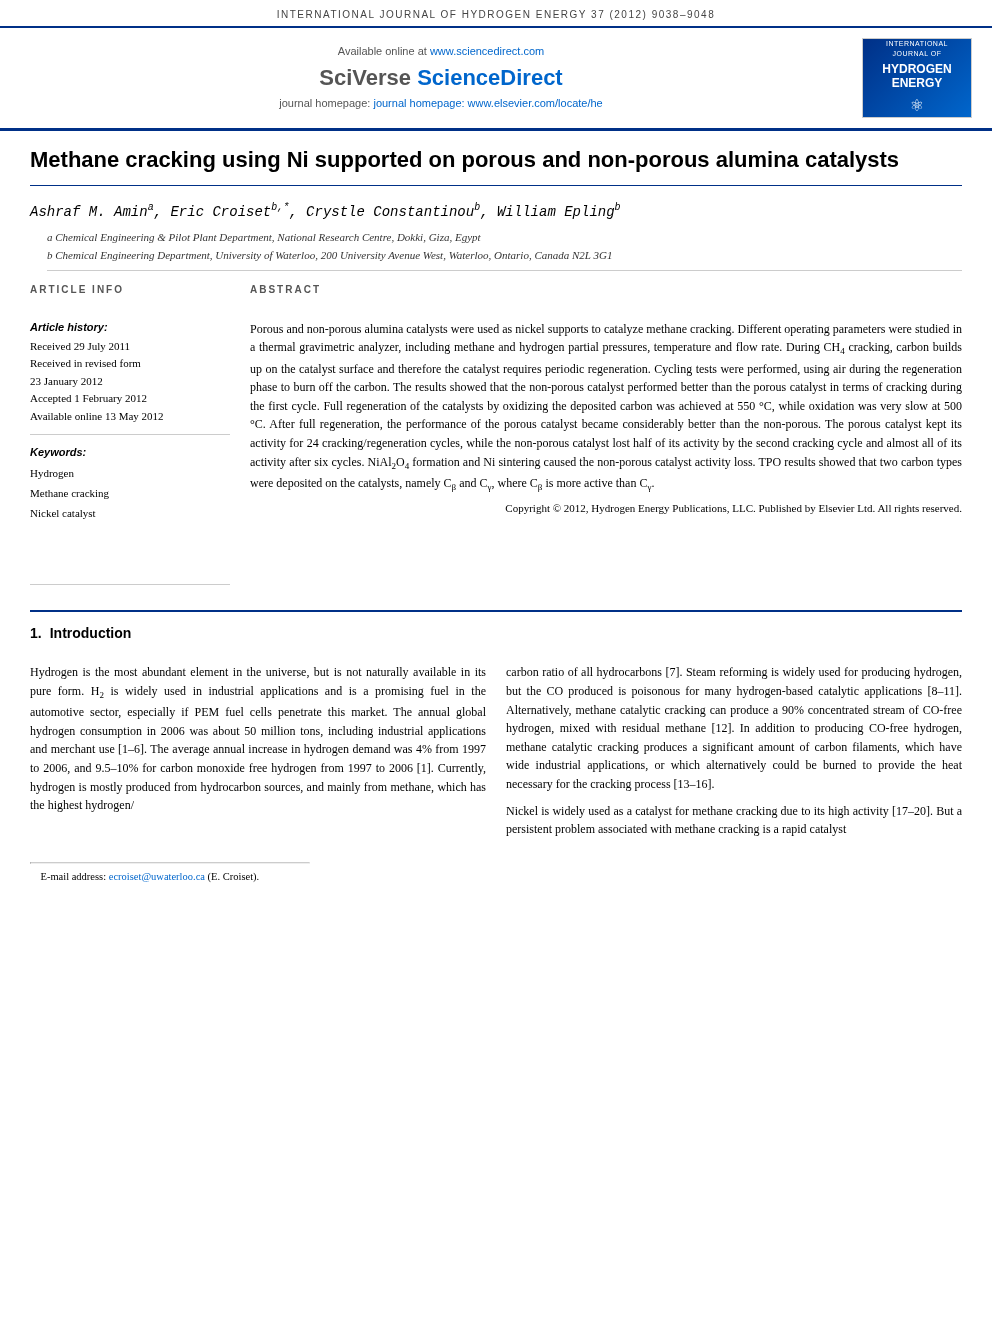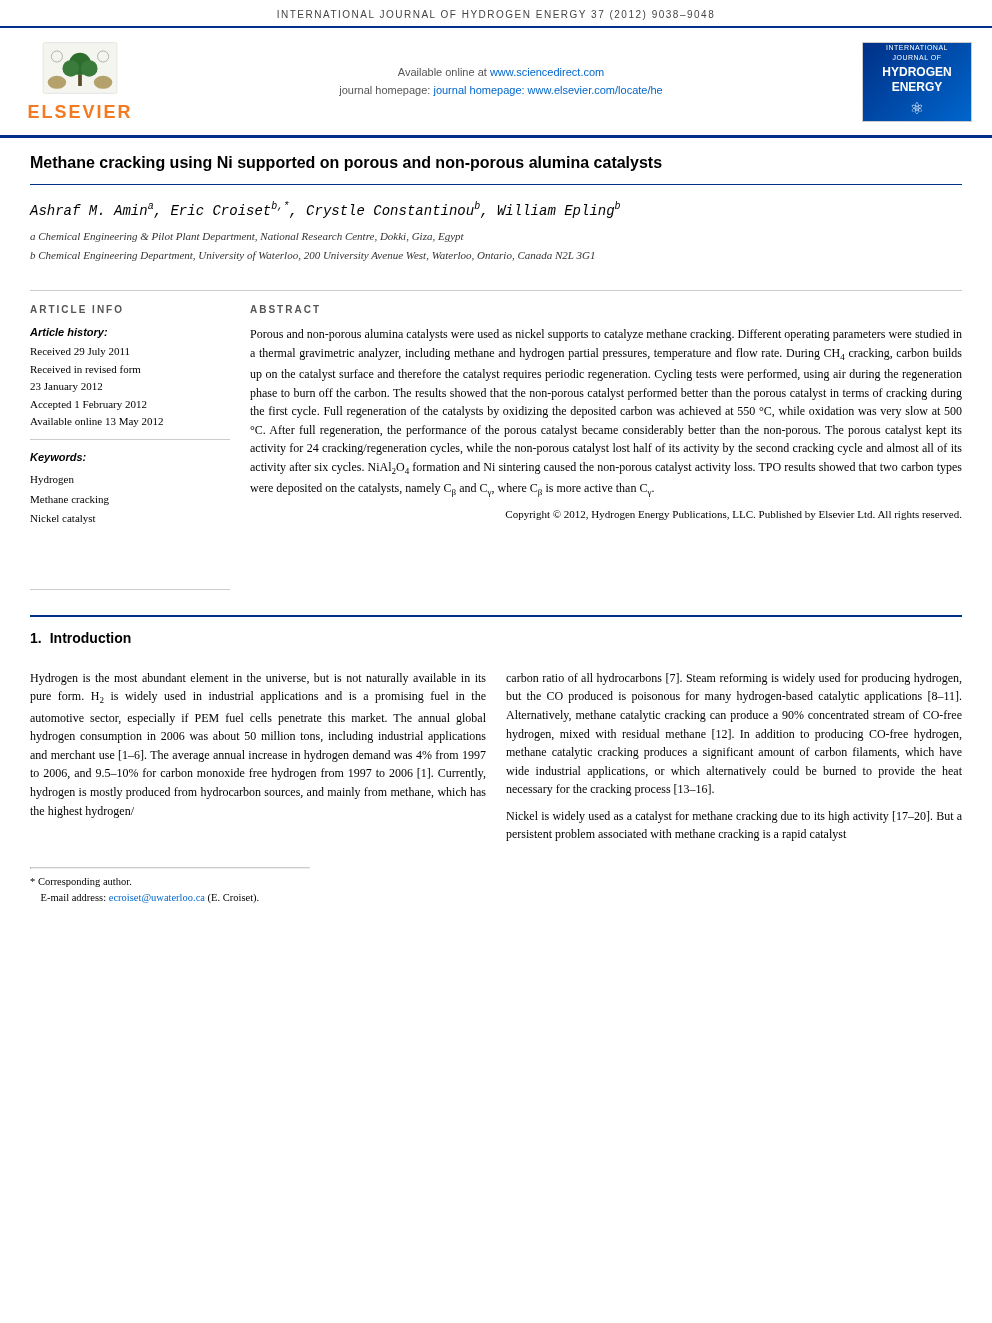--- a/index.html
+++ b/index.html
@@ -106,21 +106,21 @@
       line-height: 1.2;
     }
 
     
     .main-content {
       padding: 15px 30px 20px;
     }
 
     
     .article-title {
-      font-size: 16px;
+      font-size: 22px;
       font-weight: bold;
       color: #000;
       line-height: 1.3;
       margin-bottom: 15px;
       font-family: Arial, sans-serif;
       border-bottom: 1px solid #003087;
       padding-bottom: 10px;
     }
 
     
@@ -140,21 +140,22 @@
     .affiliation {
       font-size: 11px;
       font-style: italic;
       color: #333;
       margin-bottom: 3px;
     }
 
     .affiliation-block {
       margin-bottom: 12px;
       border-bottom: 1px solid #ccc;
-      padding-bottom: 24px;
+      padding-bottom: 3px;
+      margin-left: 17px;
     }
 
     
     .two-col {
       display: flex;
       gap: 20px;
       margin-top: 12px;
     }
 
     .left-col {
@@ -167,21 +168,21 @@
     }
 
     
     .section-header {
       font-size: 10px;
       font-weight: bold;
       letter-spacing: 2px;
       text-transform: uppercase;
       color: #555;
       font-family: Arial, sans-serif;
-      margin-bottom: 8px;
+      margin-bottom: 23px;
     }
 
     .info-label {
       font-size: 11px;
       font-weight: bold;
       font-style: italic;
       font-family: Arial, sans-serif;
       margin-bottom: 4px;
       color: #000;
     }
@@ -284,43 +285,27 @@
   </style>
 </head>
 <body>
 
 <div class="journal-header">
   <span>INTERNATIONAL JOURNAL OF HYDROGEN ENERGY 37 (2012) 9038–9048</span>
 </div>
 
 <div class="publisher-banner">
 
-  <div class="elsevier-logo">
-    <svg class="elsevier-tree" viewBox="0 0 90 65" xmlns="http://www.w3.org/2000/svg">
-
-      <rect x="5" y="5" width="80" height="55" rx="2" fill="#f5f5f0" stroke="#ccc" stroke-width="0.5"></rect>
-
-      <rect x="43" y="40" width="4" height="12" fill="#5a4a2a"></rect>
-
-      <circle cx="45" cy="28" r="12" fill="#2d6e2d"></circle>
-      <circle cx="35" cy="33" r="9" fill="#3a7a3a"></circle>
-      <circle cx="55" cy="33" r="9" fill="#3a7a3a"></circle>
-
-      <ellipse cx="20" cy="48" rx="10" ry="7" fill="#8B6914" opacity="0.6"></ellipse>
-      <ellipse cx="70" cy="48" rx="10" ry="7" fill="#8B6914" opacity="0.6"></ellipse>
-
-      <circle cx="20" cy="20" r="6" fill="none" stroke="#666" stroke-width="0.5"></circle>
-      <circle cx="70" cy="20" r="6" fill="none" stroke="#666" stroke-width="0.5"></circle>
-    </svg>
-    <div class="elsevier-text">ELSEVIER</div>
-  </div>
 
   <div class="banner-center">
     <div class="available-online">
       Available online at <span style="color:#0066cc;">www.sciencedirect.com</span>
+    </div>
+    <div class="sciverse-logo">
+      <span style="color:#555;">SciVerse </span><span>ScienceDirect</span>
     </div>
     <div class="journal-homepage">
       journal homepage: <span class="journal-homepage-link">journal homepage: www.elsevier.com/locate/he</span>
     </div>
   </div>
 
   <div class="hydrogen-journal-logo">
     <div class="intl">International Journal of</div>
     <div class="he-title">HYDROGEN<br>ENERGY</div>
     <div style="margin-top:4px; font-size:16px;">⚛</div>
@@ -393,21 +378,18 @@
         carbon ratio of all hydrocarbons [7]. Steam reforming is widely used for producing hydrogen, but the CO produced is poisonous for many hydrogen-based catalytic applications [8–11]. Alternatively, methane catalytic cracking can produce a 90% concentrated stream of CO-free hydrogen, mixed with residual methane [12]. In addition to producing CO-free hydrogen, methane catalytic cracking produces a significant amount of carbon filaments, which have wide industrial applications, or which alternatively could be burned to provide the heat necessary for the cracking process [13–16].
       </p>
       <p class="intro-text">
         Nickel is widely used as a catalyst for methane cracking due to its high activity [17–20]. But a persistent problem associated with methane cracking is a rapid catalyst
       </p>
     </div>
   </div>
 
   <hr class="footnote-divider">
   <div class="footnote">
-    <span>* Corresponding author.</span>
-  </div>
-  <div class="footnote">
     &nbsp;&nbsp;&nbsp;&nbsp;<span>E-mail address:</span>
     <span class="footnote-link">ecroiset@uwaterloo.ca</span>
     <span>(E. Croiset).</span>
   </div>
 
 </div>
 
 </body></html>

